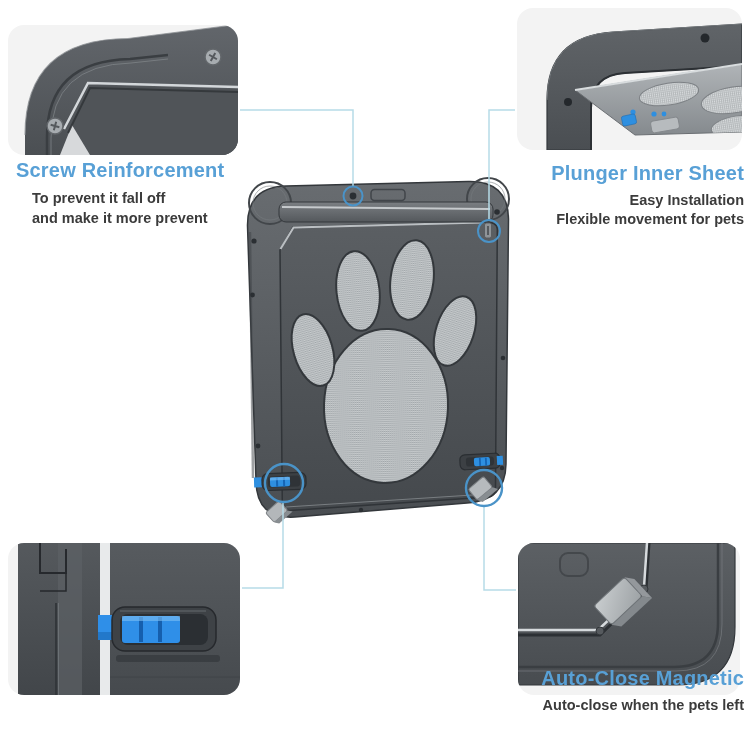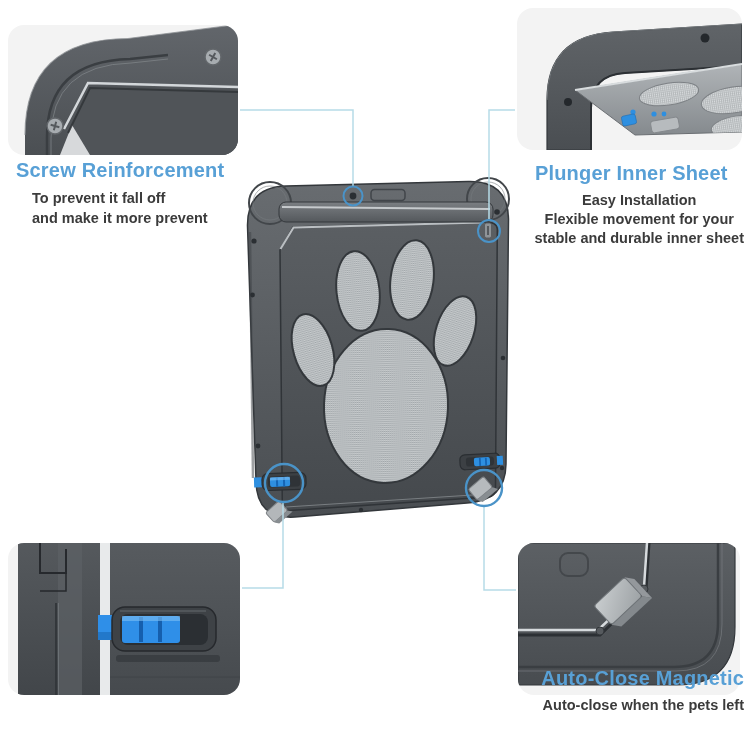--- a/index.html
+++ b/index.html
@@ -12,21 +12,21 @@
   #inset-tr{left:517px;top:8px;width:225px;height:142px;}
   #inset-bl{left:8px;top:543px;width:232px;height:152px;}
   #inset-br{left:518px;top:543px;width:222px;height:152px;}
   .callout{position:absolute;}
   .callout h2{margin:0;font-size:20px;font-weight:700;color:#58a0d6;letter-spacing:.2px;}
   .callout .body{margin-top:6px;margin-left:16px;}
   .callout p{margin:0;font-size:14.5px;font-weight:600;color:#3b3b3b;line-height:20px;}
   .callout.right{text-align:right;}
   .callout.right p{line-height:19px;}
   #callout-tl{left:16px;top:159px;}
-  #callout-tr{right:13px;top:162px;text-align:center;}
+  #callout-tr{right:13px;top:162px;}
   #callout-bl{left:16px;top:700px;}
   #callout-br{right:13px;top:667px;}
 </style>
 </head>
 <body>
 
 <div id="stage">
 
   <svg id="main-art" viewBox="0 0 750 750">
     <defs>
@@ -279,22 +279,21 @@
     <div class="body">
       <p>To prevent it fall off</p>
       <p>and make it more prevent</p>
     </div>
   </div>
 
   <div class="callout right" id="callout-tr">
     <h2>Plunger Inner Sheet</h2>
     <div class="body">
       <p>Easy Installation</p>
-      <p>Flexible movement for your</p>
-      <p>stable and durable inner sheet</p>
+      <p>Flexible movement for pets</p>
     </div>
   </div>
 
 
   <div class="callout right" id="callout-br">
     <h2>Auto-Close Magnetic</h2>
     <div class="body">
       <p>Auto-close when the pets left</p>
     </div>
   </div>

